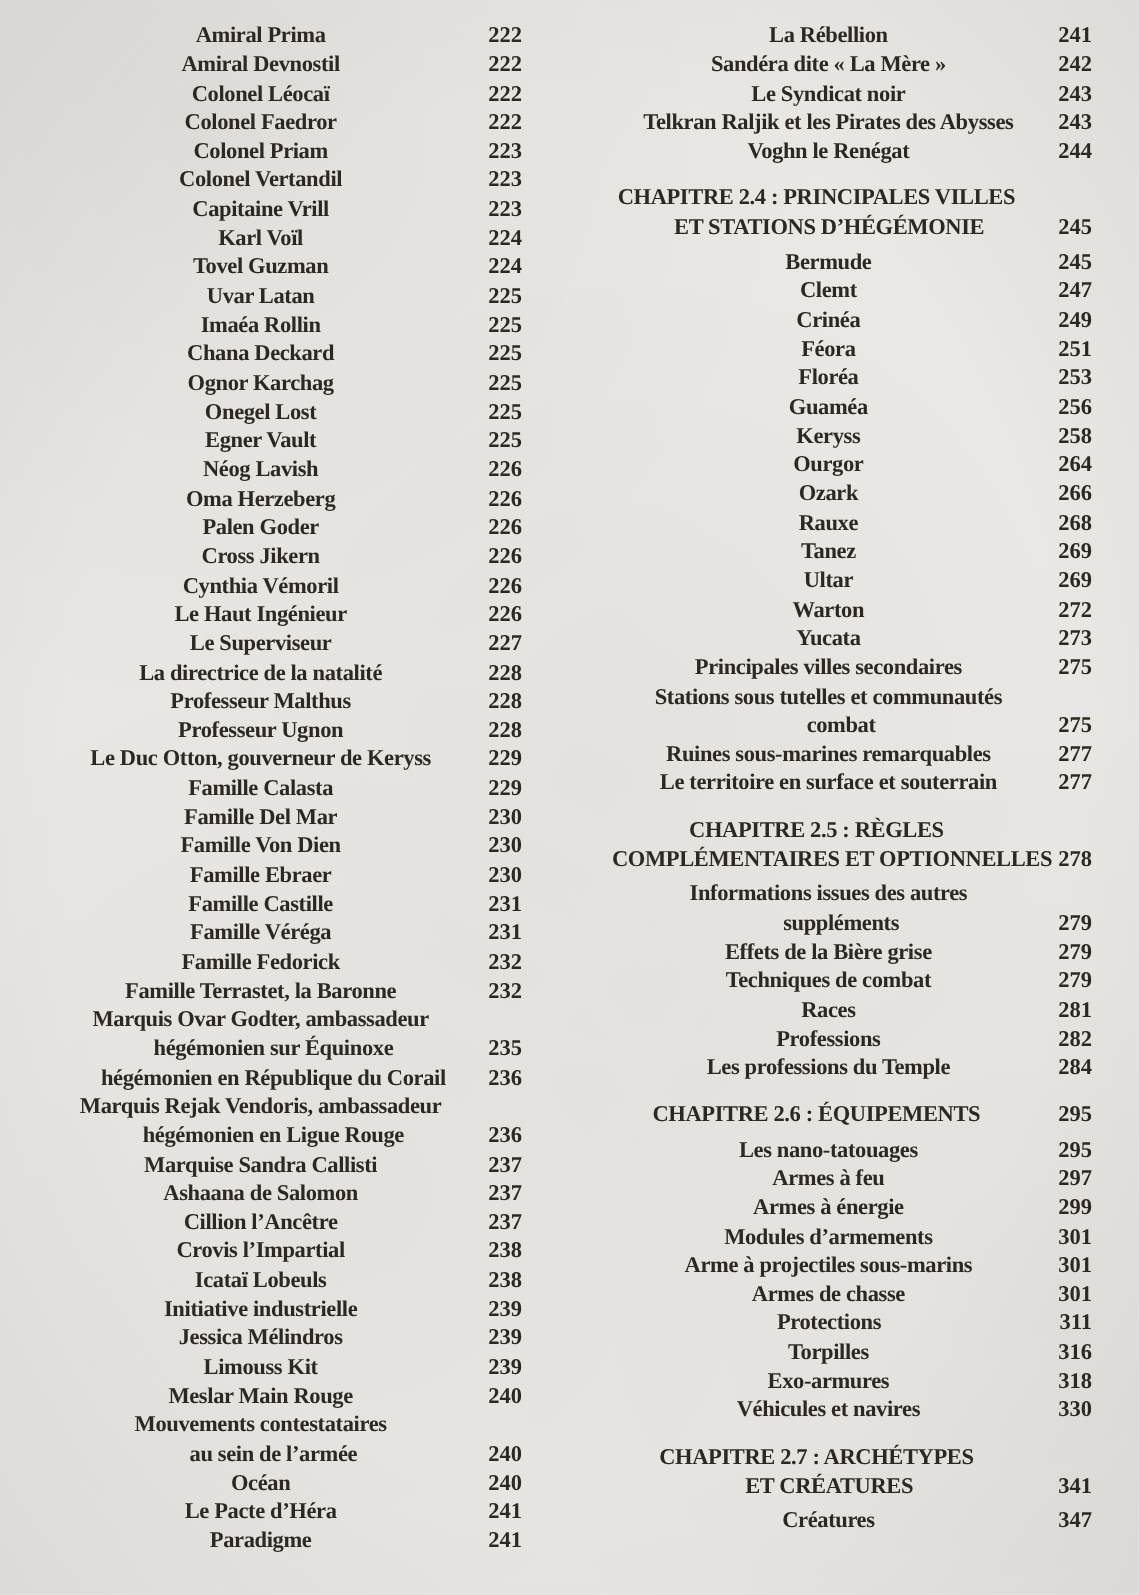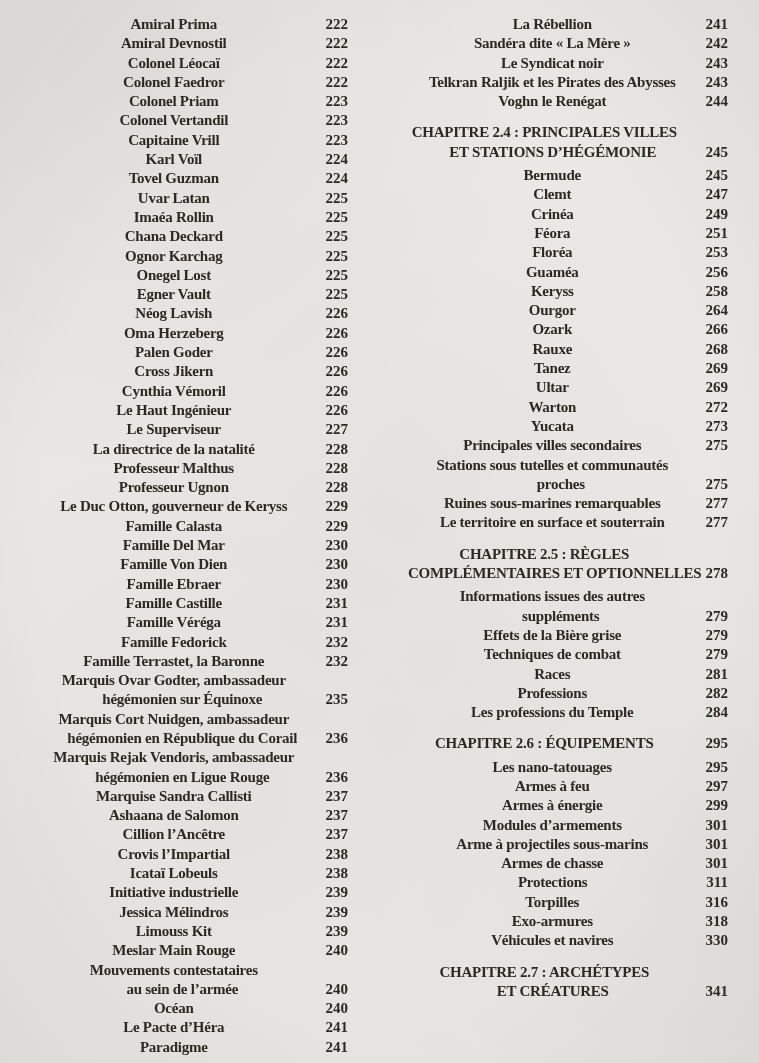--- a/index.html
+++ b/index.html
@@ -248,21 +248,20 @@
   </div>
         <div class="entry">
     <span class="entry-text">
             <span class="line">Marquis Ovar Godter, ambassadeur</span>
             <span class="line cont">hégémonien sur Équinoxe</span>
           </span>
     <span class="entry-page">235</span>
   </div>
         <div class="entry">
     <span class="entry-text">
-            <span class="line">Marquis Cort Nuidgen, ambassadeur</span>
             <span class="line cont">hégémonien en République du Corail</span>
           </span>
     <span class="entry-page">236</span>
   </div>
         <div class="entry">
     <span class="entry-text">
             <span class="line">Marquis Rejak Vendoris, ambassadeur</span>
             <span class="line cont">hégémonien en Ligue Rouge</span>
           </span>
     <span class="entry-page">236</span>
@@ -479,21 +478,21 @@
   </div>
         <div class="entry">
     <span class="entry-text">
             <span class="line">Principales villes secondaires</span>
           </span>
     <span class="entry-page">275</span>
   </div>
         <div class="entry">
     <span class="entry-text">
             <span class="line">Stations sous tutelles et communautés</span>
-            <span class="line cont">proches</span>
+            <span class="line cont">combat</span>
           </span>
     <span class="entry-page">275</span>
   </div>
         <div class="entry">
     <span class="entry-text">
             <span class="line">Ruines sous-marines remarquables</span>
           </span>
     <span class="entry-page">277</span>
   </div>
         <div class="entry">
@@ -624,15 +623,21 @@
     </div>
     <div class="section">
       <div class="entry heading">
     <span class="entry-text">
           <span class="line">CHAPITRE 2.7 : ARCHÉTYPES</span>
           <span class="line cont">ET CRÉATURES</span>
         </span>
     <span class="entry-page">341</span>
   </div>
       <div class="entries">
+        <div class="entry">
+    <span class="entry-text">
+            <span class="line">Créatures</span>
+          </span>
+    <span class="entry-page">347</span>
+  </div>
       </div>
     </div>
   </div>
 
 </body></html>

